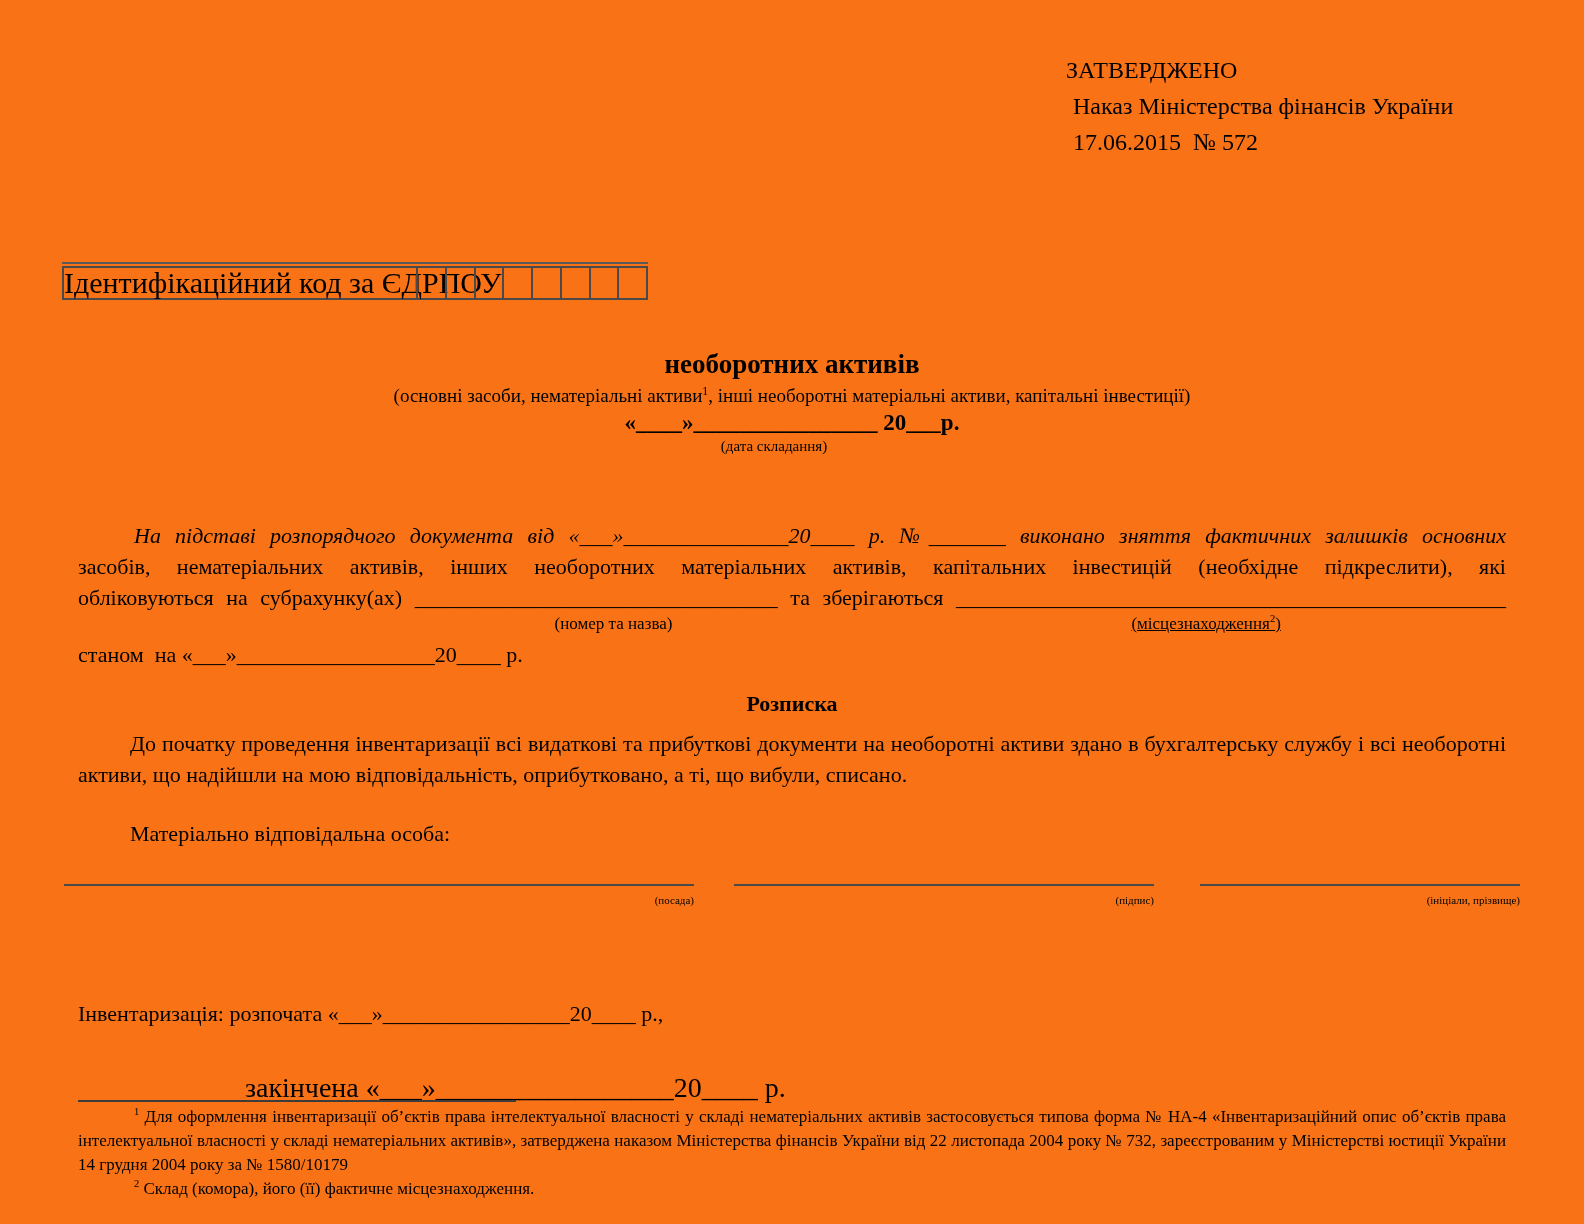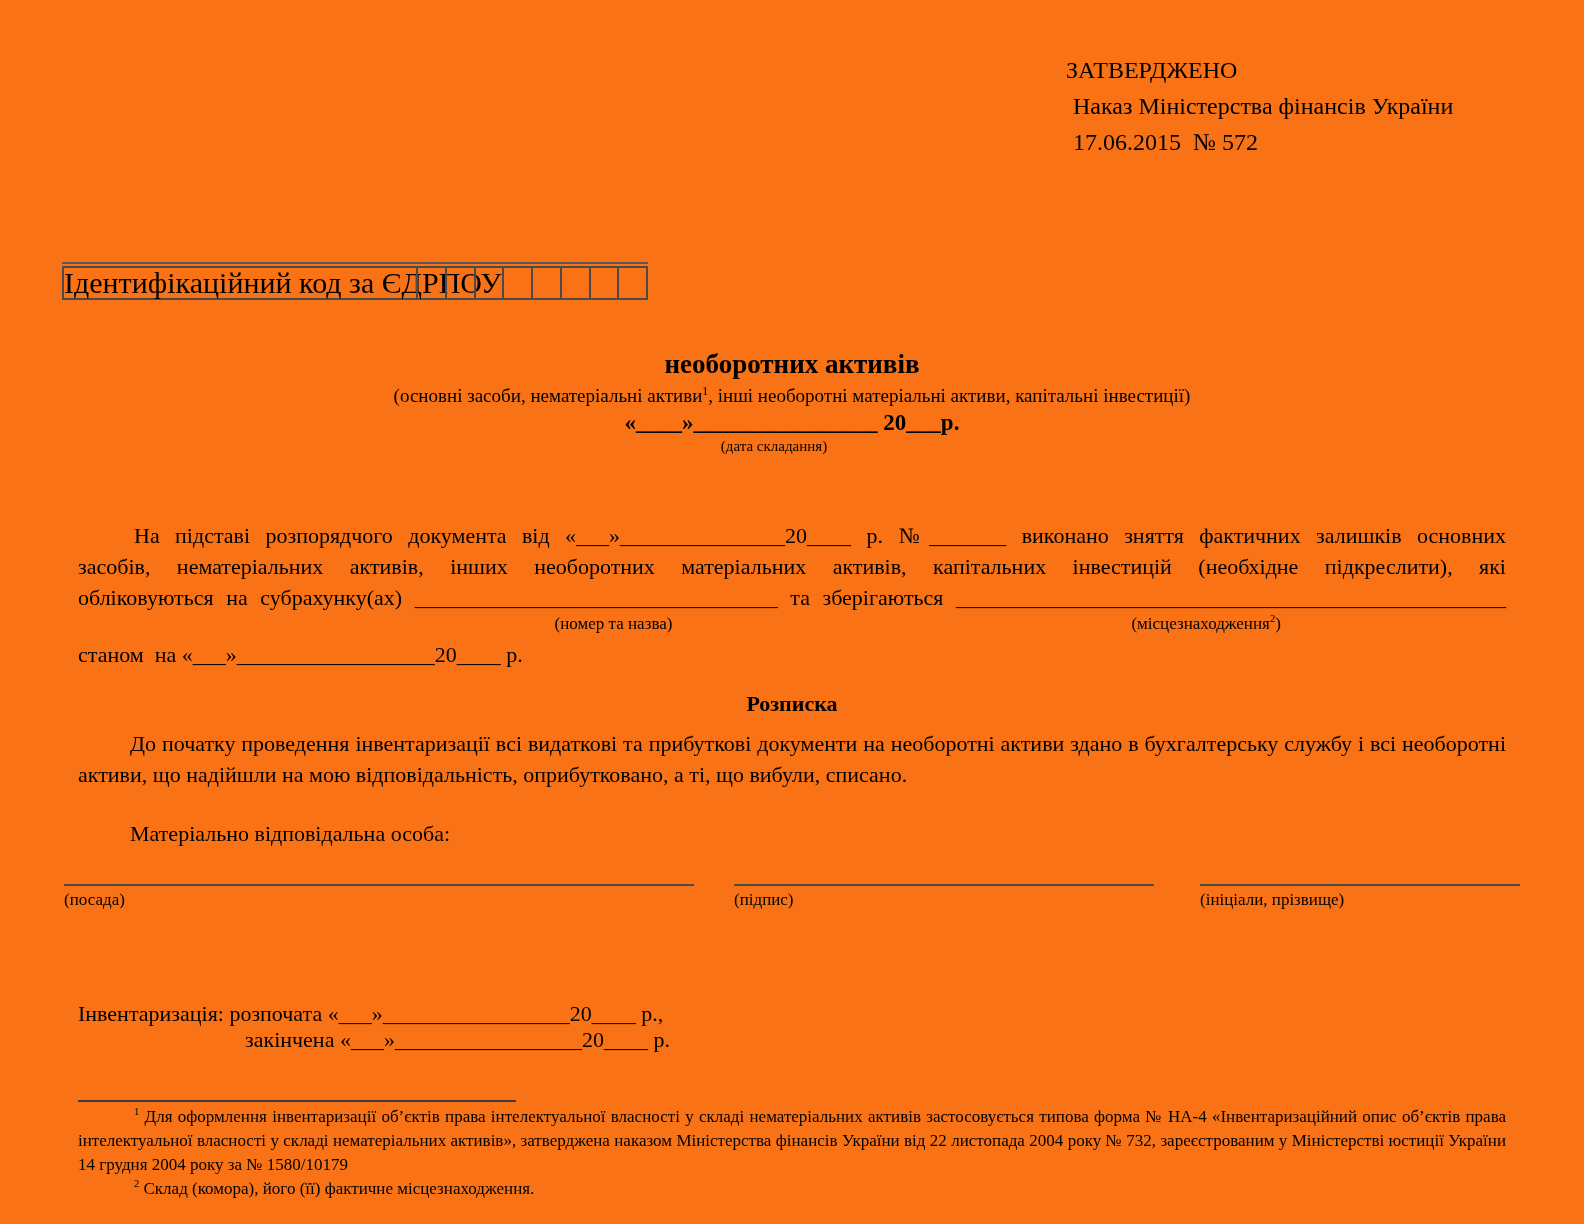--- a/index.html
+++ b/index.html
@@ -33,40 +33,40 @@
   .t-sub  { font-size:27px; font-weight:bold; line-height:36px; }
   .t-clar { font-size:19px; line-height:27px; }
   .t-date { font-size:23px; font-weight:bold; line-height:28px; }
   .t-date-label { font-size:15px; line-height:18px; position:relative; left:-18px; }
 
   sup { font-size:0.62em; line-height:0; }
 
   
   .par1 { left:78px; top:520px; width:1428px; font-size:22px; line-height:31px; }
   .just { text-align:justify; text-align-last:justify; }
-  .ind1 { text-indent:56px; }
+  .ind1 { text-indent:56px;font-style:italic; }
   .blank-labels { position:relative; height:26px; font-size:17px; line-height:22px; }
   .blank-labels .bl-num { position:absolute; left:37.5%; transform:translateX(-50%); white-space:nowrap; }
-  .blank-labels .bl-loc { position:absolute; left:79%;  transform:translateX(-50%); white-space:nowrap; }
+  .blank-labels .bl-loc { position:absolute; left:79%;  transform:translateX(-50%); white-space:nowrap;text-decoration:underline; }
 
   
   .receipt-head { left:0; top:690px; width:100%; text-align:center; font-size:22px; font-weight:bold; line-height:28px; }
   .par2 { left:78px; top:728px; width:1428px; font-size:22px; line-height:31px; text-align:justify; text-indent:52px; }
   .mvo { left:130px; top:820px; font-size:22px; line-height:28px; }
 
   
   .sigs { left:64px; top:884px; width:1456px; display:flex; }
-  .sig-col { border-top:2px solid #4a4a4a; text-align:left; font-size:17px; line-height:22px; padding-top:3px; }
+  .sig-col { border-top:2px solid #4a4a4a; text-align:right; font-size:11px; line-height:22px; padding-top:3px; }
   .sig-1 { width:630px; margin-right:40px; }
   .sig-2 { width:420px; margin-right:46px; }
   .sig-3 { width:320px; }
 
   
   .inv1 { left:78px;  top:1000px; font-size:22px; line-height:28px; }
-  .inv2 { left:245px; top:1026px; font-size:22px; line-height:28px; }
+  .inv2 { left:245px; top:1074px; font-size:28px; line-height:28px; }
 
   
   .footnotes { left:78px; top:1100px; width:1428px; font-size:17px; line-height:24px; }
   .fn-rule { width:438px; border-top:2px solid #3c3c3c; margin-bottom:3px; }
   .fn { text-align:justify; text-indent:56px; }
   .fn2 { text-align:left; text-indent:56px; }
 </style>
 </head>
 <body>
 

